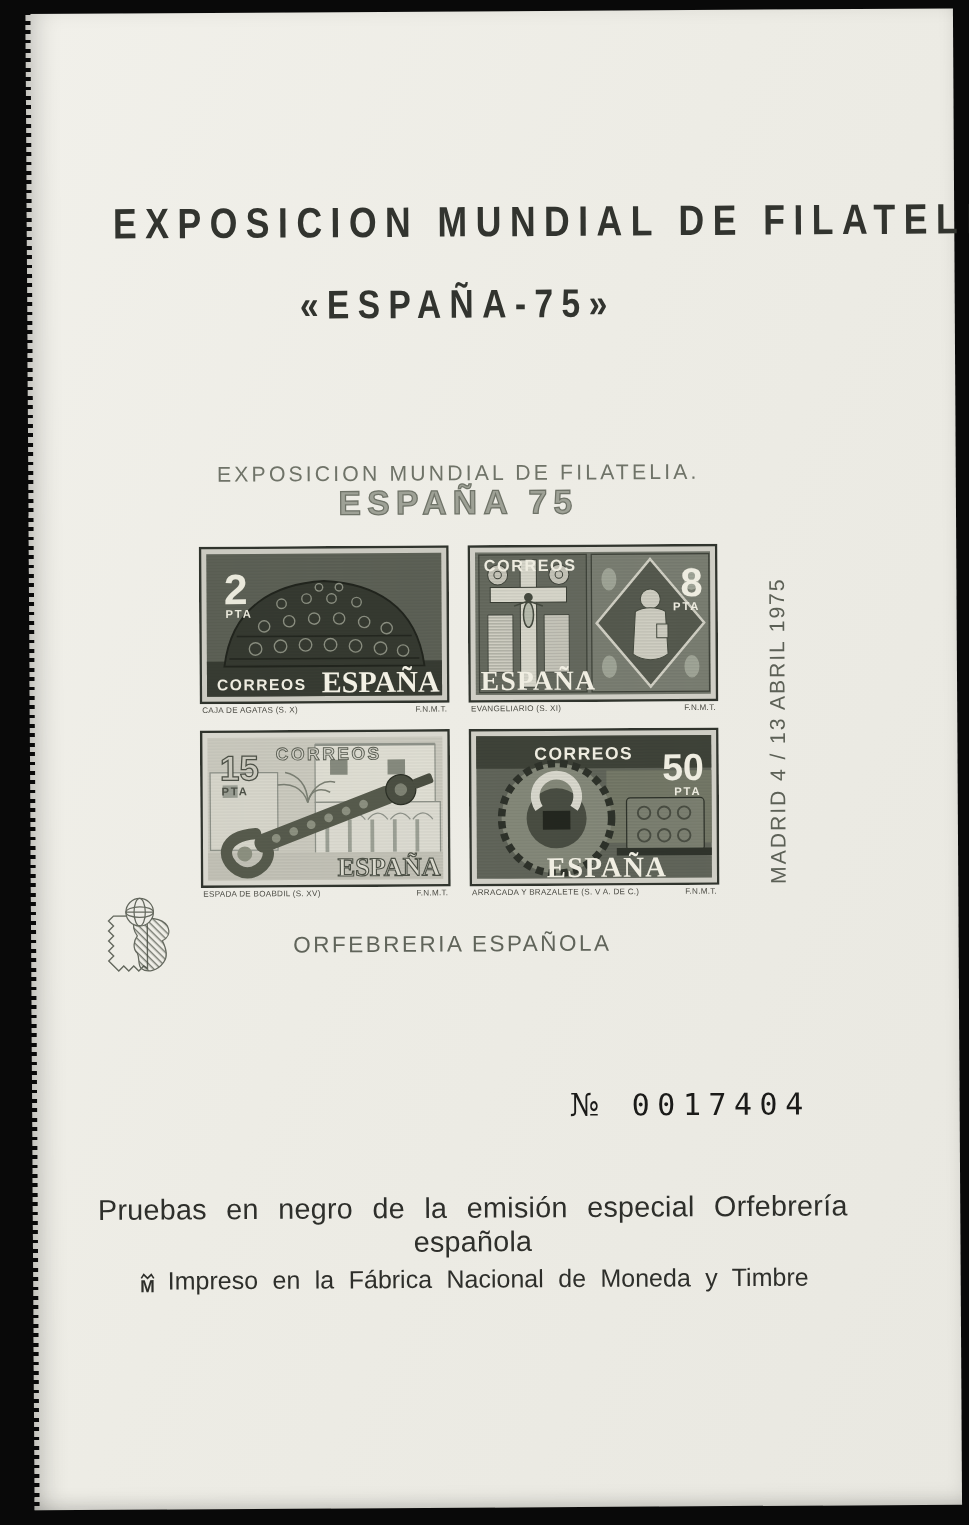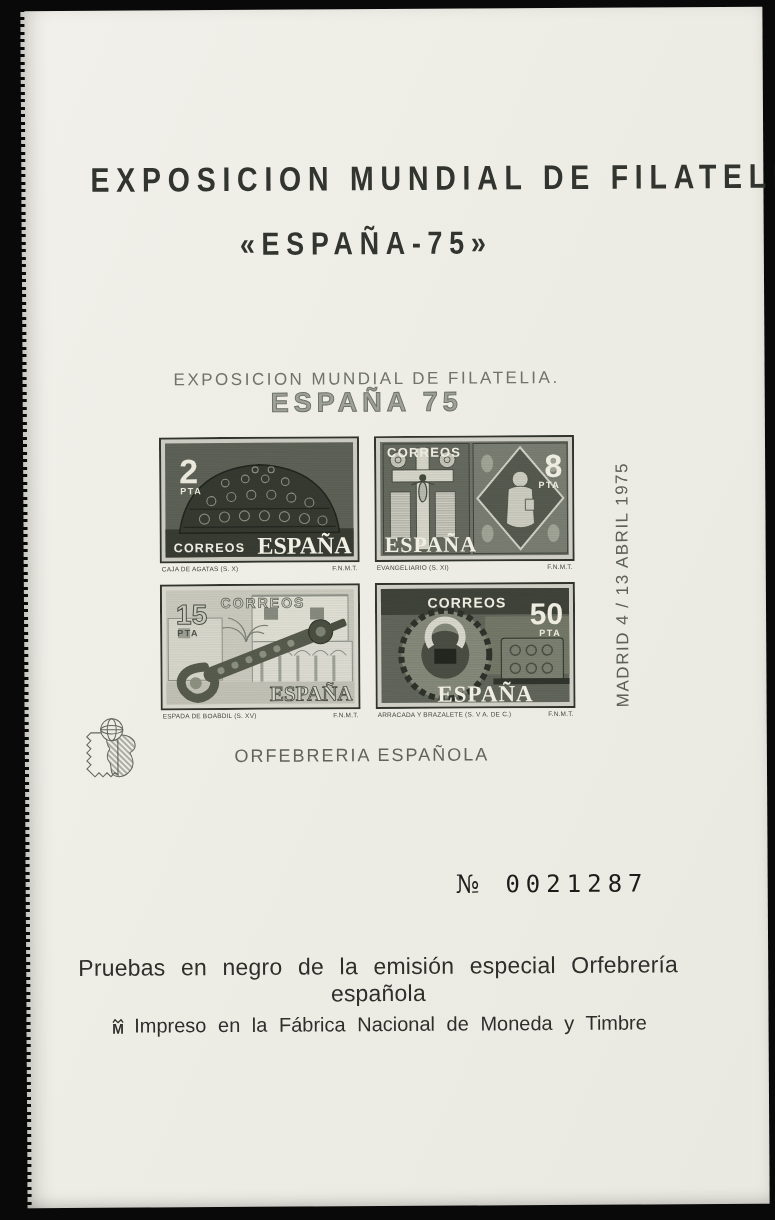--- a/index.html
+++ b/index.html
@@ -259,21 +259,21 @@
           <ellipse cx="32" cy="13" rx="11" ry="4.2" fill="none"></ellipse>
           <ellipse cx="32" cy="13" rx="4.5" ry="11" fill="none"></ellipse>
           <line x1="21" y1="13" x2="43" y2="13"></line>
         </g>
       </svg>
 
       <div class="series">ORFEBRERIA ESPAÑOLA</div>
 
       <div class="serial">
         <span class="no">№</span>
-        <span class="digits">0021287</span>
+        <span class="digits">0017404</span>
       </div>
 
       <div class="foot1">Pruebas en negro de la emisión especial Orfebrería española</div>
 
       <div class="foot2">
         <svg width="15" height="19" viewBox="0 0 15 19">
           <path d="M2.5,6 L4.5,3 L7.5,6 L10.5,3 L12.5,6" stroke="#2e2f2b" stroke-width="1.3" fill="none"></path>
           <text x="7.5" y="17" text-anchor="middle" font-size="14" font-weight="bold" fill="#2e2f2b" font-family="Liberation Sans, sans-serif">M</text>
         </svg>
         <span>Impreso en la Fábrica Nacional de Moneda y Timbre</span>

